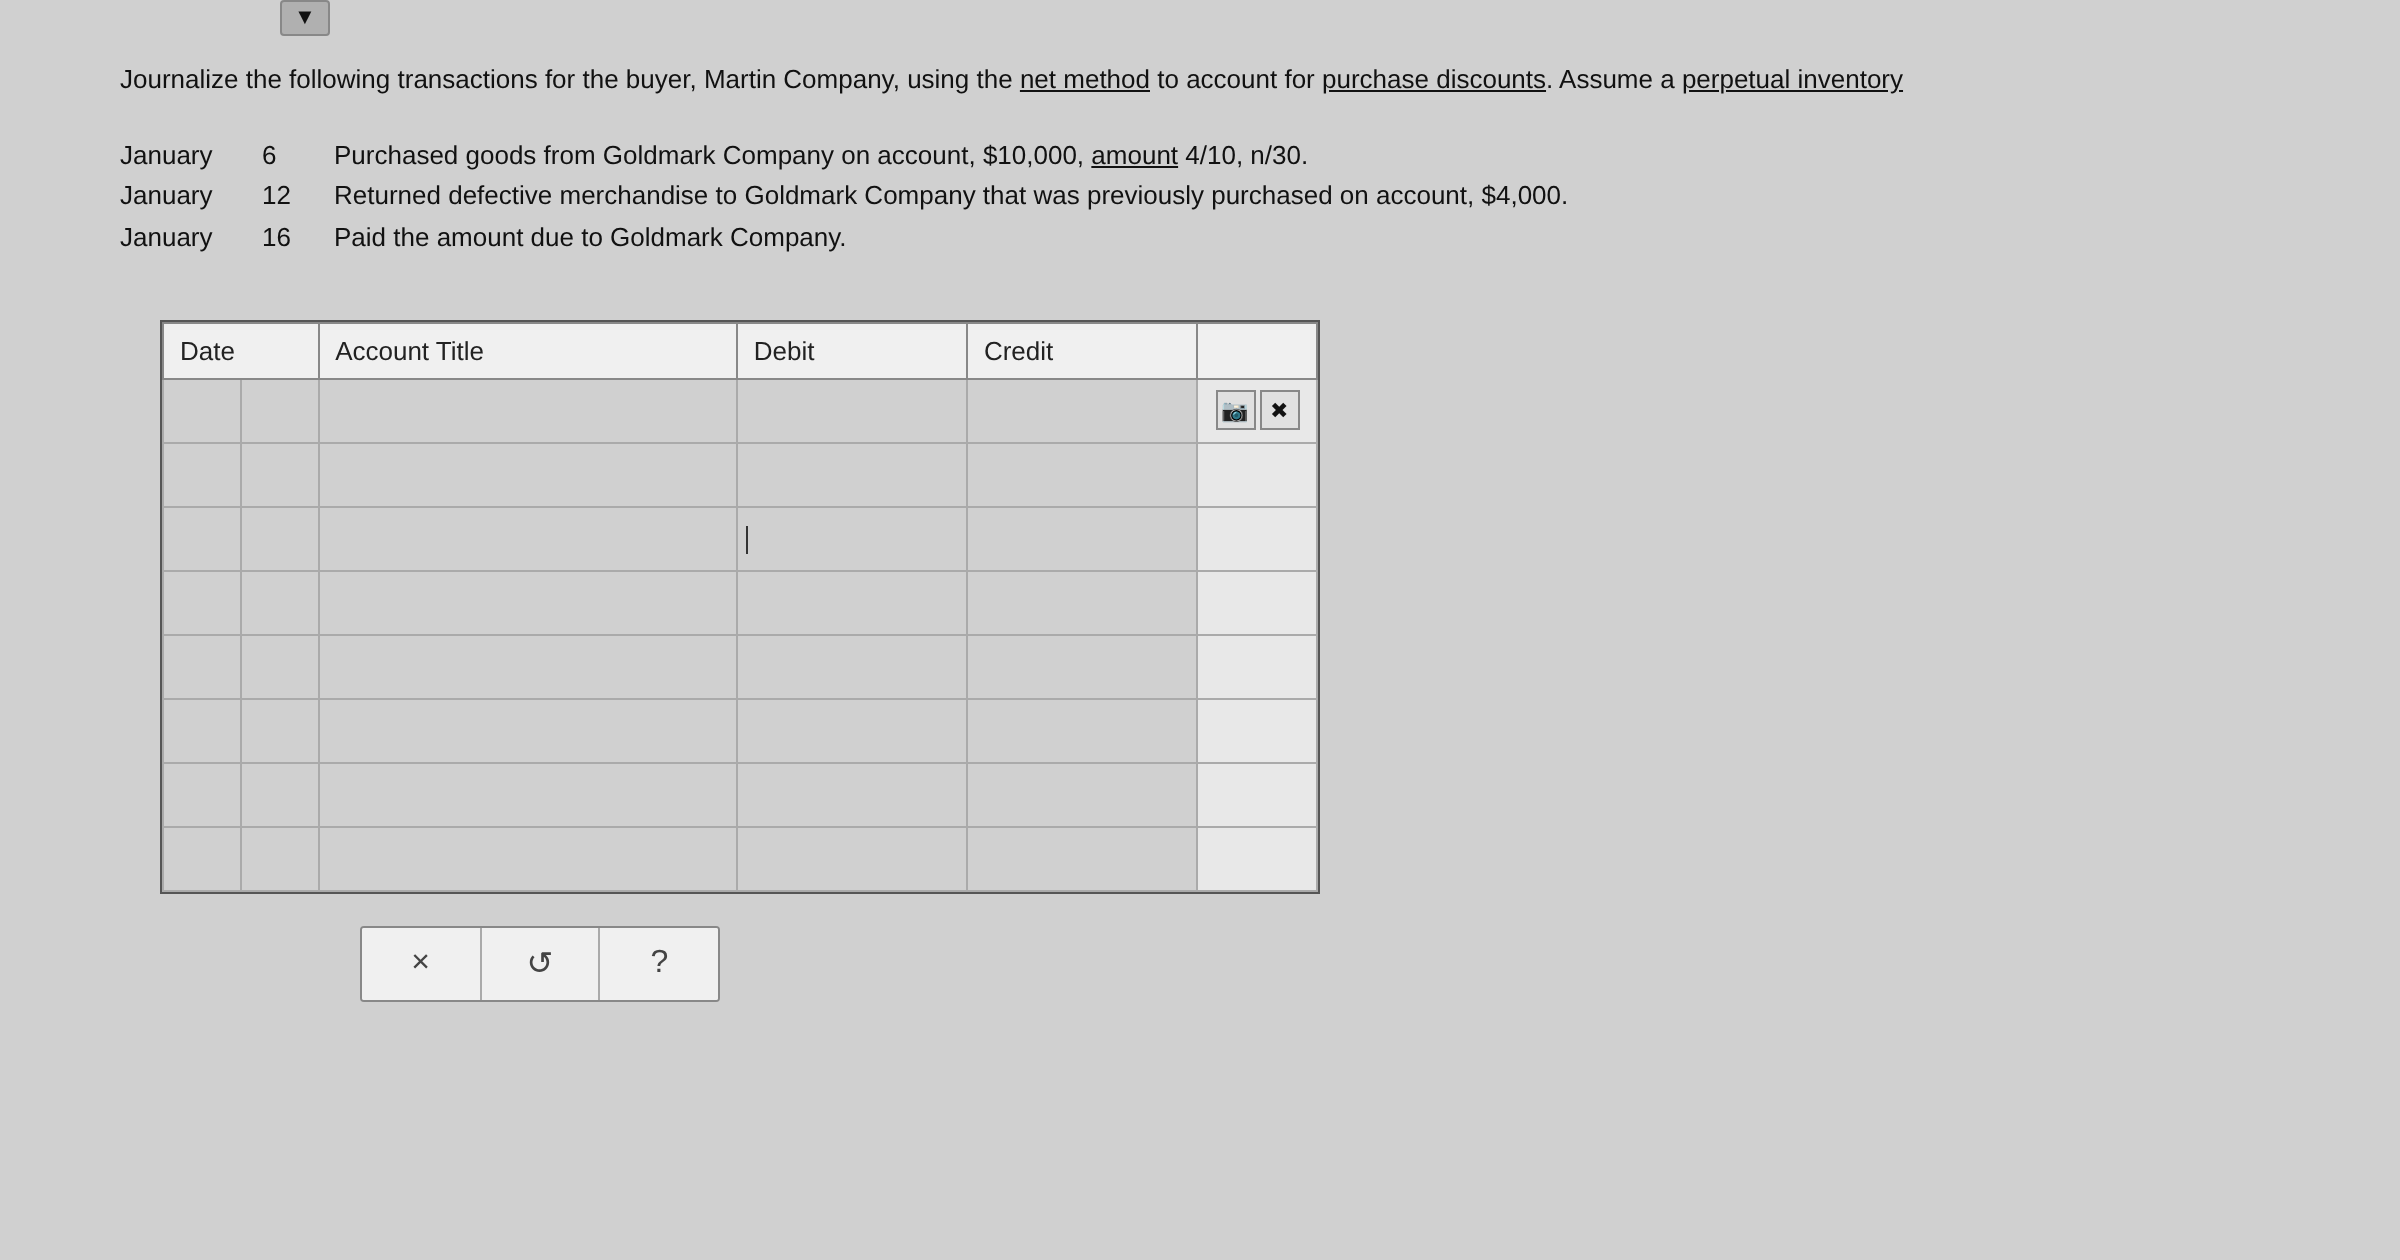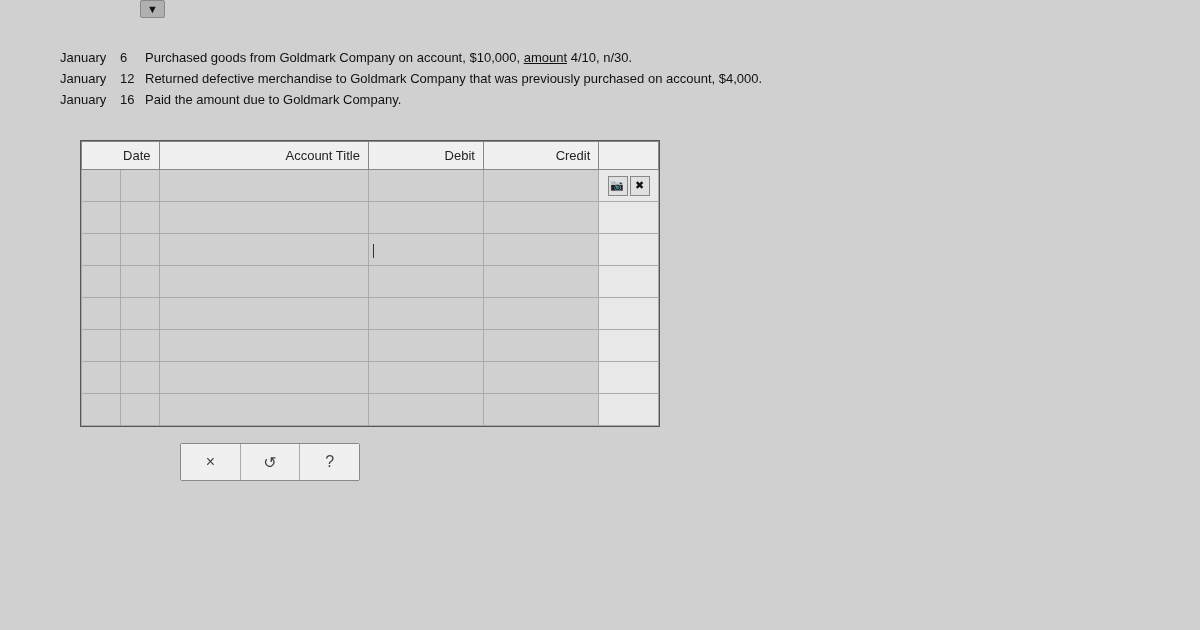--- a/index.html
+++ b/index.html
@@ -40,21 +40,21 @@
       text-decoration: underline;
     }
 
     .transactions {
       margin-bottom: 30px;
       line-height: 1.6;
     }
 
     .transaction-row {
       display: flex;
-      gap: 0;
+      gap: 11px;
     }
 
     .trans-month {
       min-width: 60px;
     }
 
     .trans-day {
       min-width: 25px;
     }
 
@@ -80,21 +80,21 @@
       border-collapse: collapse;
     }
 
     .journal-table thead tr {
       background-color: #f0f0f0;
     }
 
     .journal-table th {
       border: 1px solid #888;
       padding: 6px 8px;
-      text-align: right;
+      text-align: left;
       font-weight: normal;
       font-size: 13px;
       color: #222;
     }
 
     .journal-table th.center {
     }
 
     .journal-table td {
       border: 1px solid #aaa;
@@ -187,20 +187,27 @@
     }
   </style>
 </head>
 <body>
 
 <div class="page-container">
 
   <div class="top-arrow">▼</div>
 
   <div class="instructions">
+    <p>
+      Journalize the following transactions for the buyer, Martin Company, using the
+      <span class="underline">net method</span>
+      to account for
+      <span class="underline">purchase discounts</span>.
+      Assume a <span class="underline">perpetual inventory</span>
+    </p>
   </div>
 
   <div class="transactions">
     <div class="transaction-row">
       <span class="trans-month">January</span>
       <span class="trans-day">6</span>
       <span class="trans-desc">Purchased goods from Goldmark Company on account, $10,000, <span class="underline">amount</span> 4/10, n/30.</span>
     </div>
     <div class="transaction-row">
       <span class="trans-month">January</span>

